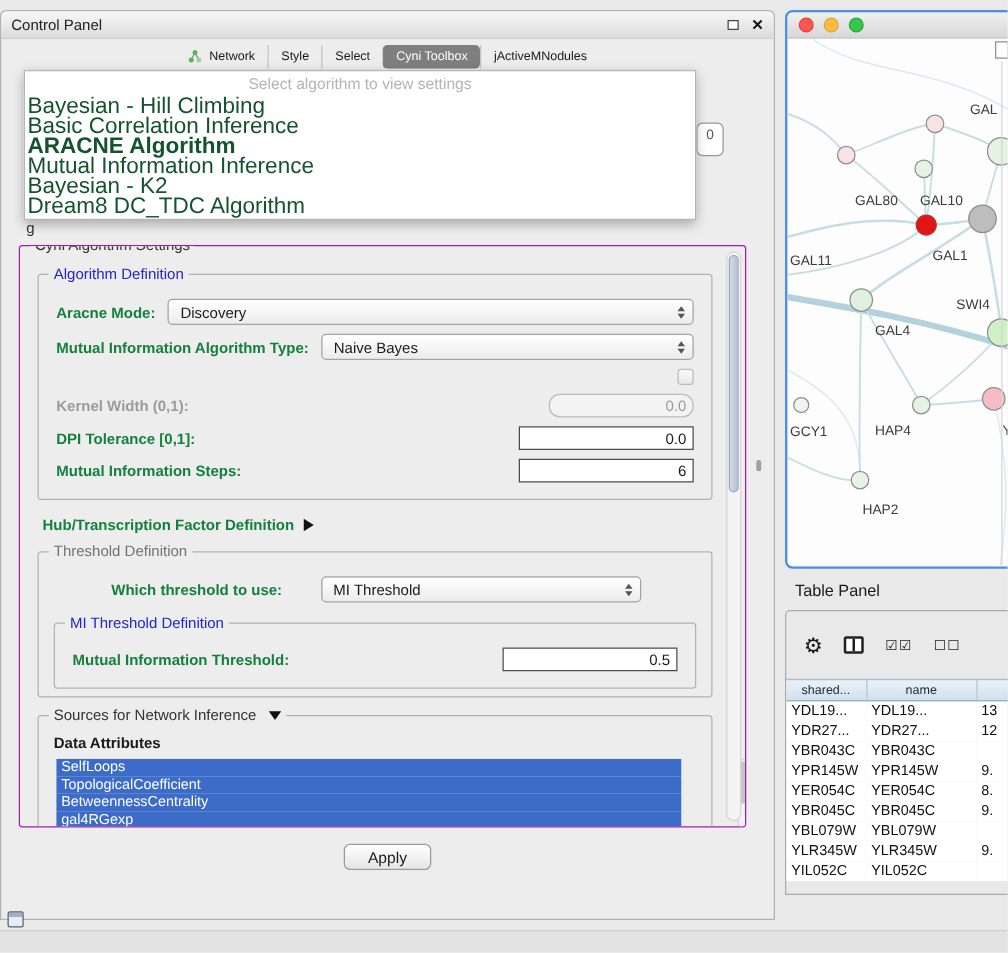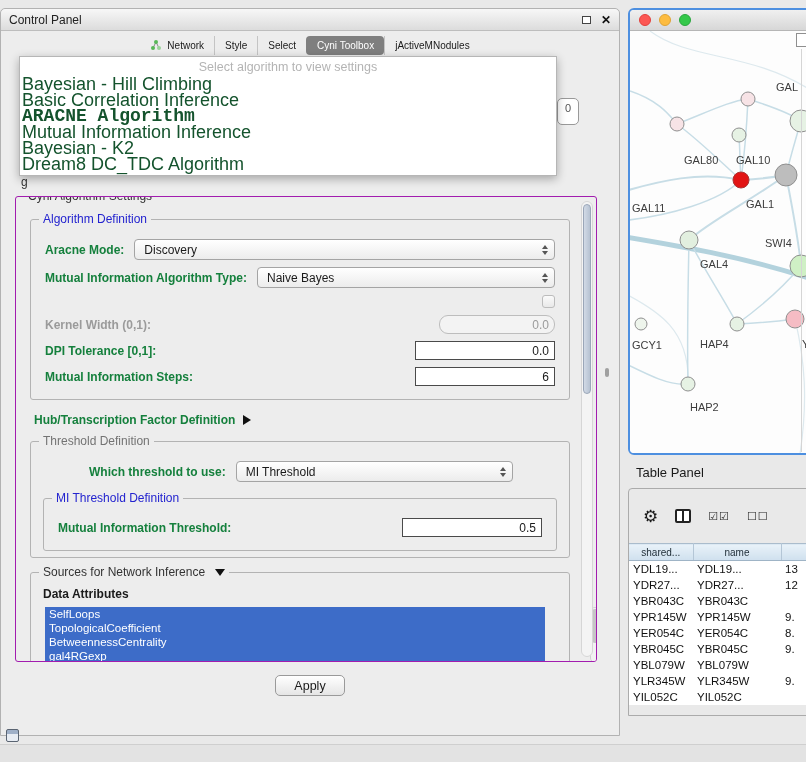--- a/index.html
+++ b/index.html
@@ -25,21 +25,21 @@
   .tab { padding:4px 10px; border-left:1px solid #c4c4c4; display:flex; align-items:center; gap:5px; color:#1a1a1a; white-space:nowrap; }
   .tab:first-child { border-left:none; }
   .tab.sel { background:#7f7f7f; color:#fff; border-radius:4px; border-left-color:transparent; }
 
   
   .dd { position:absolute; left:18px; top:47px; width:538px; z-index:60;
         background:#fff; border:1px solid #b6b6b6; box-shadow:0 3px 9px rgba(0,0,0,.3);
         padding:2px 0 3px; }
   .dd-ph { text-align:center; color:#b4b4b4; font-size:12.5px; height:17px; line-height:17px; }
   .dd-item { font-size:18px; height:16px; line-height:16px; padding-left:2px; color:#14532d; white-space:nowrap; }
-  .dd-item.bold { font-weight:bold;font-family:Liberation Mono, monospace; }
+  .dd-item.bold { font-weight:bold; }
 
   .zero-box { position:absolute; left:556px; top:89px; width:22px; height:27px; z-index:10;
         border:1px solid #999; border-radius:5px; background:#fff; font-size:11px; color:#555;
         display:flex; justify-content:center; align-items:flex-start; padding-top:3px; }
   .clip-g { position:absolute; left:20px; top:166px; font-size:12px; color:#333; z-index:1; }
 
   
   .settings { position:absolute; left:14px; top:187px; width:582px; height:466px;
         border:1px solid #a21caf; border-radius:3px; padding:8px 24px 0 12px; overflow:hidden; }
   .legend { position:absolute; top:-8px; left:8px; background:#ededed; padding:0 4px; font-size:12px; color:#333; white-space:nowrap; }
@@ -61,21 +61,21 @@
         background:linear-gradient(#fafafa,#e9e9e9); }
   .field { margin-left:auto; height:19px; border:1px solid #4a4a4a; background:#fff; font-size:12px;
         display:flex; align-items:center; justify-content:flex-end; padding-right:5px; }
   .w140 { width:140px; }
   .field.dis { border:1px solid #bdbdbd; border-radius:9px; background:#f3f3f3; color:#9b9b9b; width:116px; }
 
   .hub { display:flex; align-items:center; margin:13px 6px 4px; }
   .tri-r { width:0; height:0; border-top:5px solid transparent; border-bottom:5px solid transparent; border-left:8px solid #111; margin-left:8px; }
   .tri-d { width:0; height:0; border-left:5px solid transparent; border-right:5px solid transparent; border-top:7px solid #111; display:inline-block; margin-left:7px; vertical-align:middle; }
 
-  .indent { padding-left:44px; }
+  .indent { padding-left:44px;gap:21px; }
   .combo.short { margin-right:42px; }
 
   .attr-title { font-size:12px; font-weight:bold; margin:2px 0 6px 2px; }
   .list-wrap { position:relative; width:555px; margin-left:4px; height:58px; overflow:hidden; }
   .list { width:500px; }
   .li { height:14px; line-height:14px; background:#3d6cc8; color:#fff; font-size:11.5px; padding-left:4px; white-space:nowrap; }
   .list-sb { position:absolute; right:0; top:0; width:10px; height:56px; background:#f2f2f2; border:1px solid #d0d0d0; border-radius:5px; }
   .list-sb .thumb { position:absolute; left:1px; top:1px; width:6px; height:34px; background:#c6c6c6; border-radius:3px; }
 
   .main-sb { position:absolute; right:3px; top:4px; bottom:4px; width:12px;

